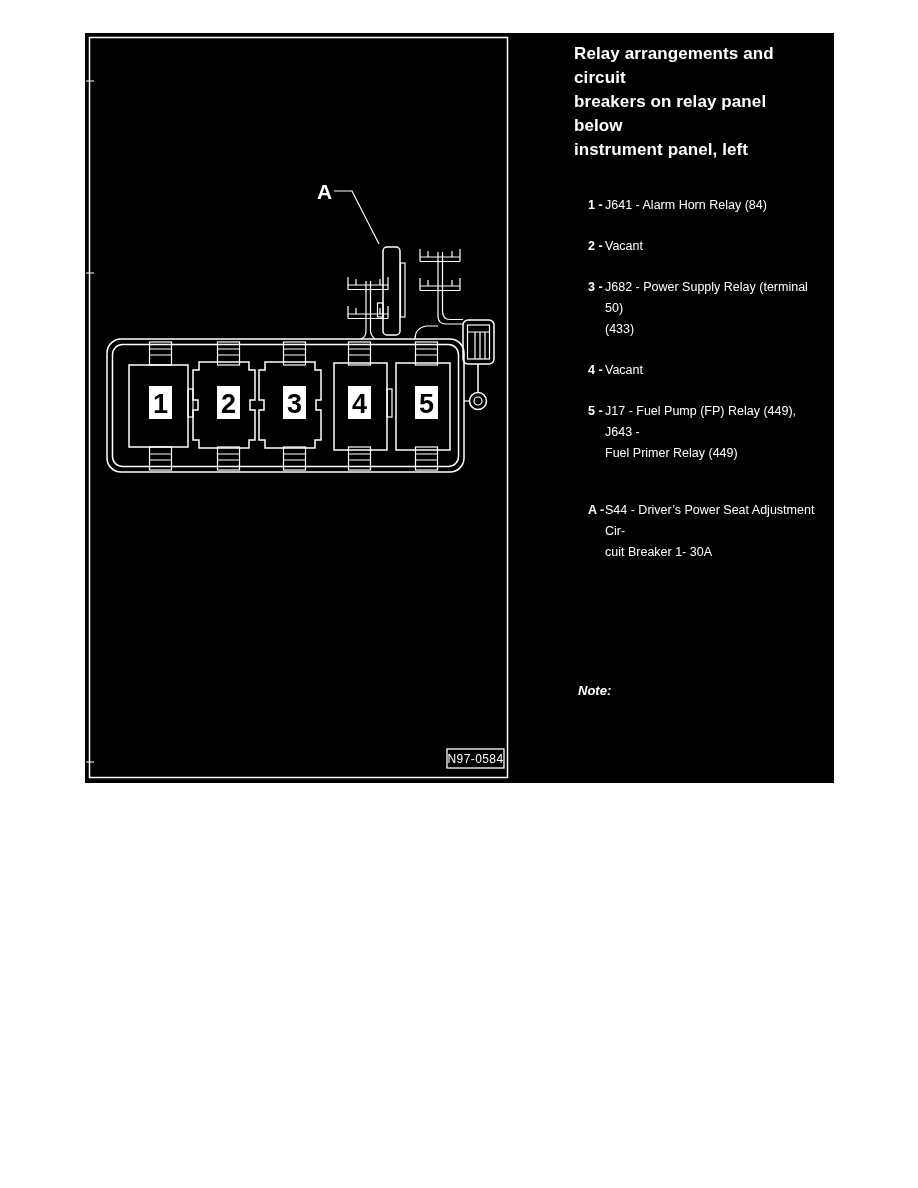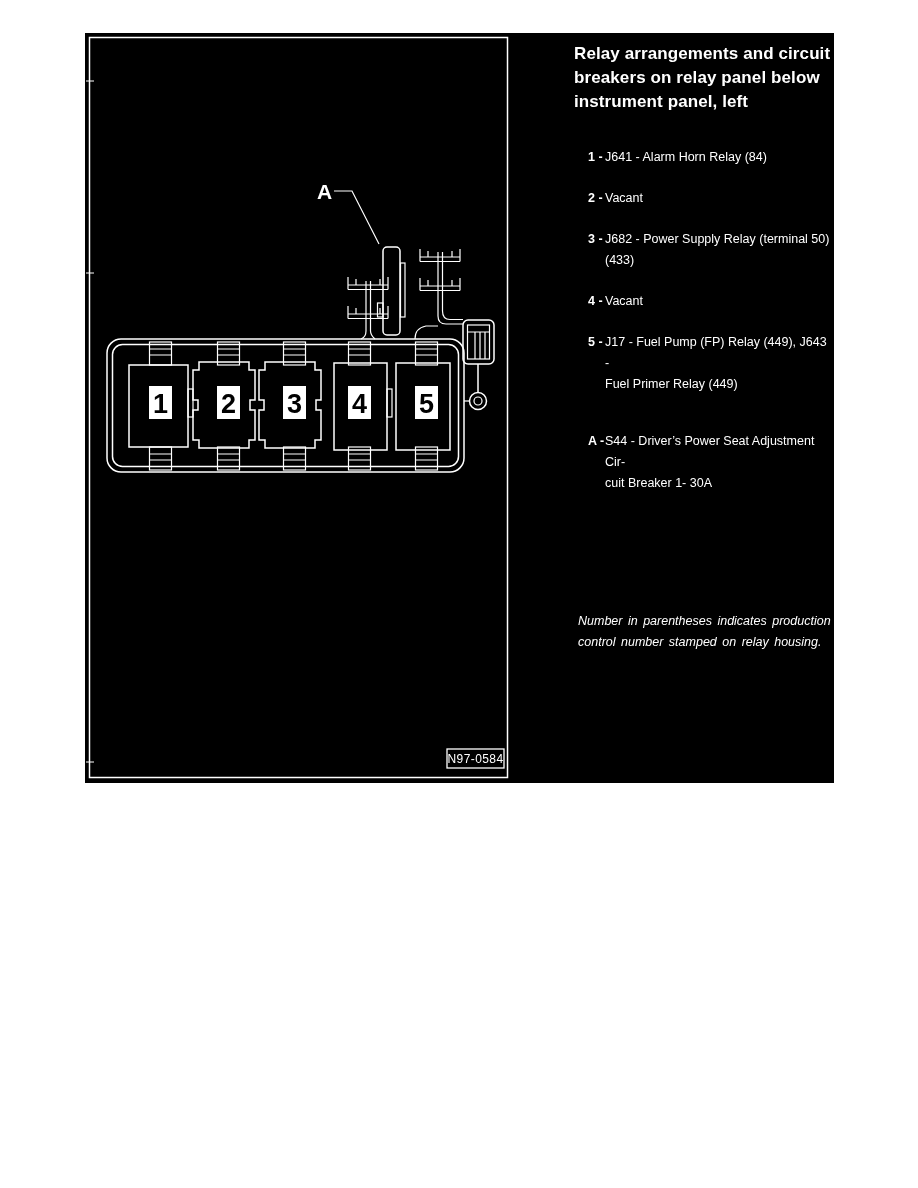--- a/index.html
+++ b/index.html
@@ -200,17 +200,17 @@
         <span class="marker">5 -</span>
         <div class="item-text">J17 - Fuel Pump (FP) Relay (449), J643 -<br>Fuel Primer Relay (449)</div>
       </div>
       <div class="legend-item item-a">
         <span class="marker">A -</span>
         <div class="item-text">S44 - Driver’s Power Seat Adjustment Cir-<br>cuit Breaker 1- 30A</div>
       </div>
     </div>
 
     <div class="note">
-      <p class="note-text">Number in parentheses indicates production<br>control number stamped on relay housing.</p>
+      <div class="note-label">Note:</div>
     </div>
   </div>
 
 </div>
 
 </body></html>

